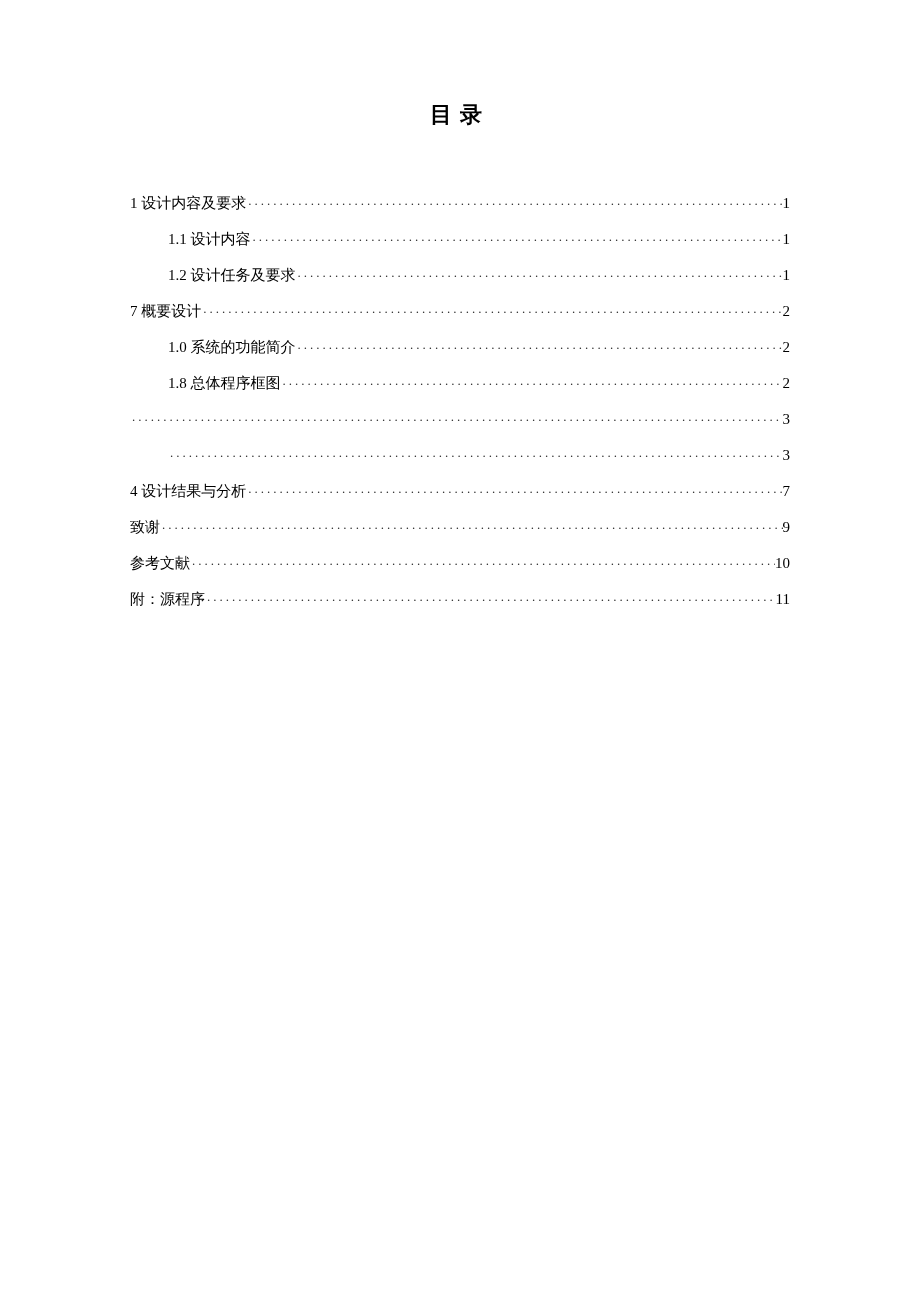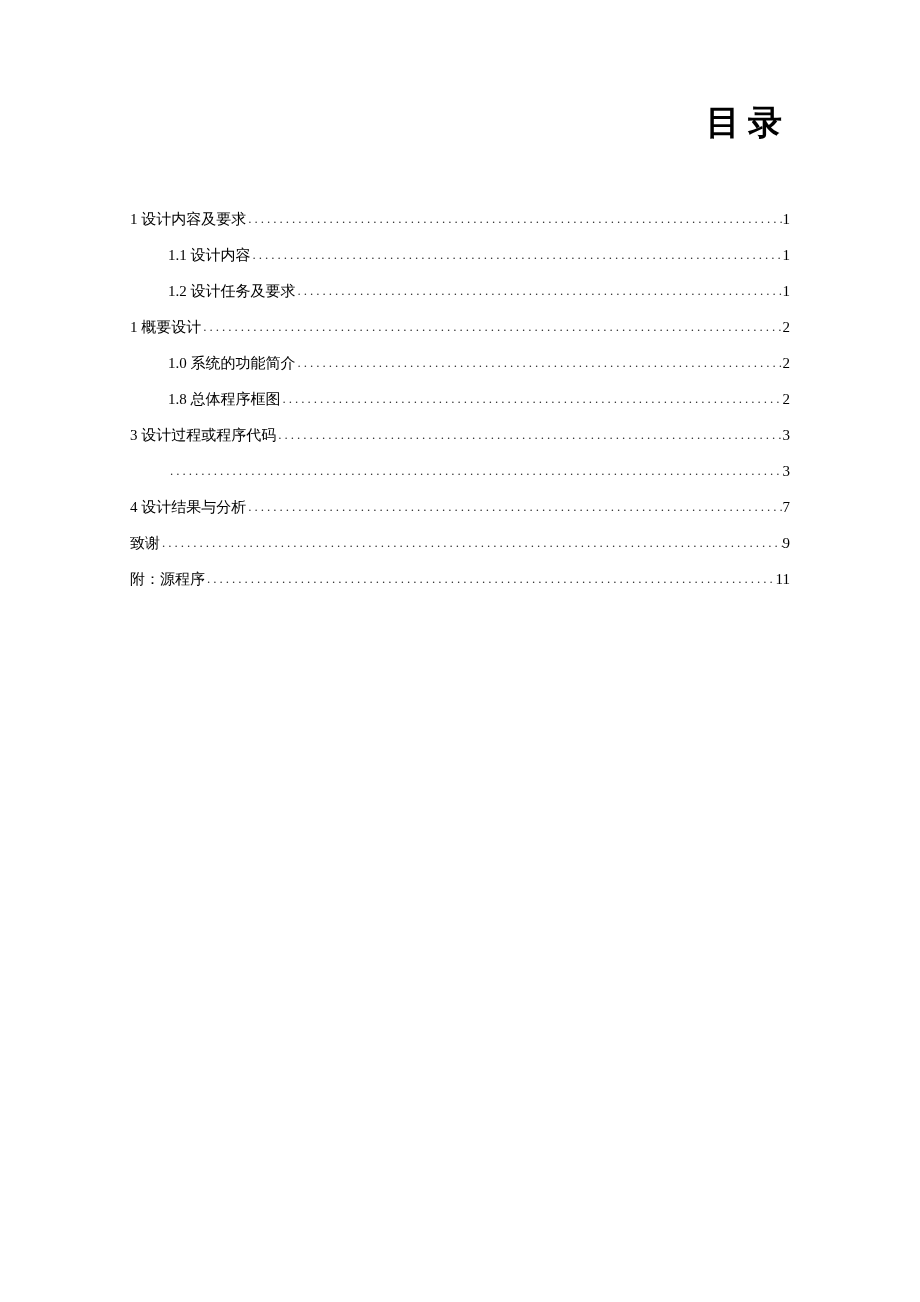--- a/index.html
+++ b/index.html
@@ -9,32 +9,32 @@
     }
     body {
       width: 920px;
       height: 1302px;
       background: #ffffff;
       font-family: "SimSun", "宋体", serif;
       color: #000000;
       padding: 100px 130px 0 130px;
     }
     .title {
-      text-align: right;
-      font-size: 34px;
+      text-align: center;
+      font-size: 22px;
       font-weight: bold;
       margin-bottom: 55px;
       letter-spacing: 8px;
     }
     .toc-list {
       font-size: 15px;
     }
     .toc-entry {
       display: flex;
-      align-items: center;
+      align-items: flex-start;
       line-height: 2.4;
       white-space: nowrap;
     }
     .toc-entry.level-2 {
       padding-left: 38px;
     }
     .toc-label {
       flex-shrink: 0;
     }
     .toc-dots {
@@ -69,51 +69,55 @@
     <span class="toc-label">1.1 设计内容</span>
     <span class="toc-dots"></span>
     <span class="toc-page">1</span>
   </div>
   <div class="toc-entry level-2">
     <span class="toc-label">1.2 设计任务及要求</span>
     <span class="toc-dots"></span>
     <span class="toc-page">1</span>
   </div>
   <div class="toc-entry level-1">
-    <span class="toc-label">1 概要设计</span>
+    <span class="toc-label">7 概要设计</span>
     <span class="toc-dots"></span>
     <span class="toc-page">2</span>
   </div>
   <div class="toc-entry level-2">
     <span class="toc-label">1.0 系统的功能简介</span>
     <span class="toc-dots"></span>
     <span class="toc-page">2</span>
   </div>
   <div class="toc-entry level-2">
     <span class="toc-label">1.8 总体程序框图</span>
     <span class="toc-dots"></span>
     <span class="toc-page">2</span>
   </div>
   <div class="toc-entry level-1">
-    <span class="toc-label">3 设计过程或程序代码</span>
     <span class="toc-dots"></span>
     <span class="toc-page">3</span>
   </div>
   <div class="toc-entry level-2">
     <span class="toc-dots"></span>
     <span class="toc-page">3</span>
   </div>
   <div class="toc-entry level-1">
     <span class="toc-label">4 设计结果与分析</span>
     <span class="toc-dots"></span>
     <span class="toc-page">7</span>
   </div>
   <div class="toc-entry level-1">
     <span class="toc-label">致谢</span>
     <span class="toc-dots"></span>
     <span class="toc-page">9</span>
   </div>
   <div class="toc-entry level-1">
+    <span class="toc-label">参考文献</span>
+    <span class="toc-dots"></span>
+    <span class="toc-page">10</span>
+  </div>
+  <div class="toc-entry level-1">
     <span class="toc-label">附：源程序</span>
     <span class="toc-dots"></span>
     <span class="toc-page">11</span>
   </div>
 </div>
 
 </body></html>

